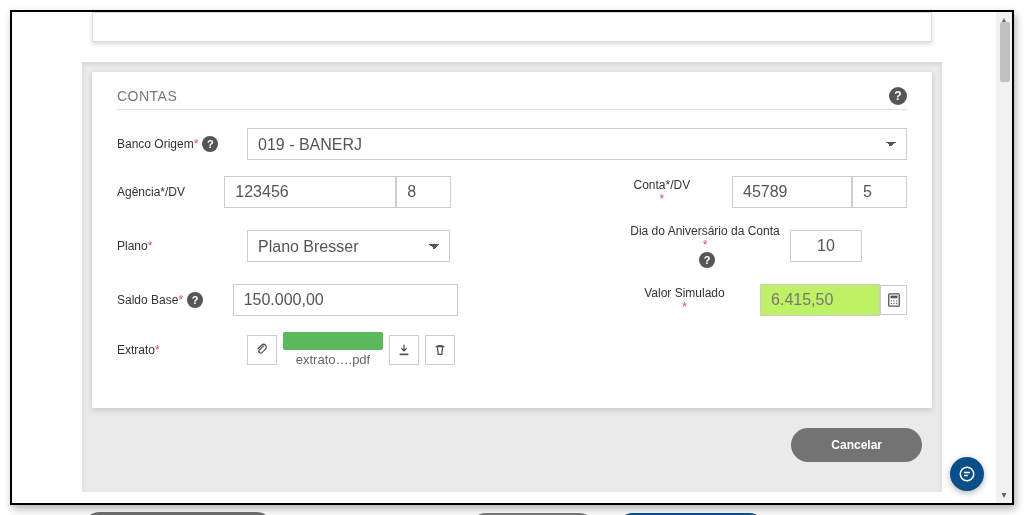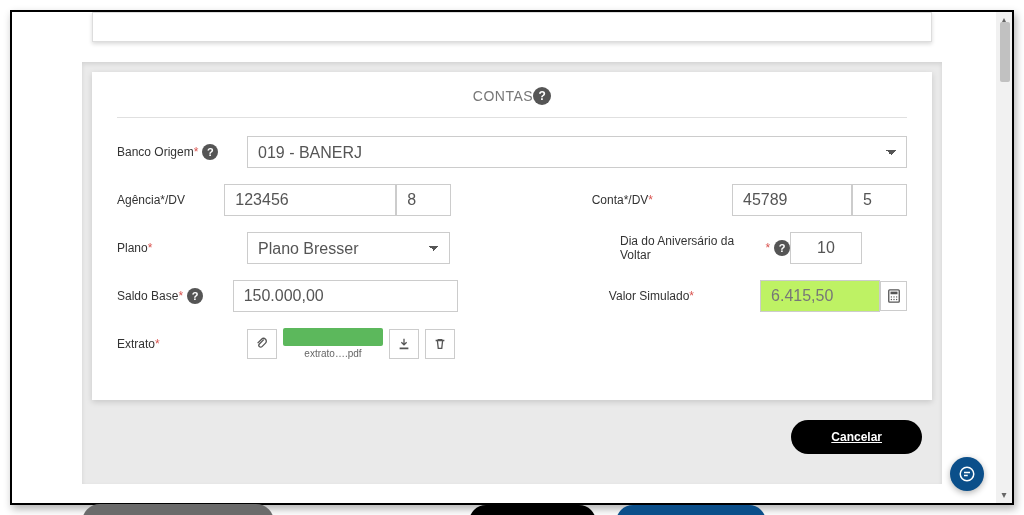--- a/index.html
+++ b/index.html
@@ -66,24 +66,24 @@
       padding: 10px 10px 30px 10px;
       box-shadow: inset 0 2px 4px rgba(0,0,0,0.1);
     }
     .panel {
       background: #fff;
       padding: 15px 25px 25px 25px;
       box-shadow: 0 2px 6px rgba(0,0,0,0.15);
     }
     .panel-header {
       display: flex;
-      justify-content: center;
+      justify-content: space-between;
       align-items: center;
       border-bottom: 1px solid #e0e0e0;
-      padding-bottom: 12px;
+      padding-bottom: 4px;
       margin-bottom: 18px;
     }
     .panel-title {
       color: #777;
       font-size: 14px;
       font-weight: normal;
       letter-spacing: 0.5px;
     }
     .help-icon {
       width: 18px;
@@ -143,20 +143,21 @@
     .w-60 { width: 55px; }
     .w-120 { width: 120px; }
     .w-50 { width: 72px; text-align: center; }
     .col-gap { width: 170px; }
     .second-col-label {
       width: 170px;
       font-size: 12px;
       color: #333;
       display: flex;
       align-items: center;
+      flex-direction: column;
     }
     .file-attach {
       display: flex;
       align-items: center;
       gap: 6px;
     }
     .icon-btn {
       width: 30px;
       height: 30px;
       border: 1px solid #ccc;
@@ -173,21 +174,21 @@
       flex-direction: column;
       align-items: center;
     }
     .file-thumb {
       width: 100px;
       height: 18px;
       background: #5cb85c;
       border-radius: 2px;
     }
     .file-name {
-      font-size: 10px;
+      font-size: 13px;
       color: #666;
       margin-top: 2px;
     }
     .action-row {
       display: flex;
       justify-content: flex-end;
       gap: 12px;
       margin-top: 20px;
       padding: 0 10px;
     }
@@ -196,21 +197,21 @@
       border-radius: 20px;
       padding: 10px 40px;
       font-size: 12px;
       font-weight: bold;
       color: #fff;
       cursor: pointer;
       display: inline-flex;
       align-items: center;
       gap: 6px;
     }
-    .btn-gray { background: #000000; text-decoration: underline; }
+    .btn-gray { background: #737373; }
     .btn-blue { background: #0b4f8a; }
     .btn-dark-gray { background: #6b6b6b; }
     .footer-row {
       display: flex;
       align-items: center;
       gap: 20px;
       margin: 20px 50px 0 50px;
     }
     .footer-spacer { flex: 1; }
     .fab {
@@ -278,21 +279,21 @@
         <div class="form-row">
           <div class="form-label">
             <span>Plano</span>
               <span class="req">*</span>
           </div>
           <select class="form-select" style="width:203px">
             <option>Plano Bresser</option>
           </select>
           <div class="col-gap"></div>
           <div class="second-col-label">
-            <span>Dia do Aniversário da Voltar</span>
+            <span>Dia do Aniversário da Conta</span>
               <span class="req">*</span>
             <span class="help-icon small">?</span>
           </div>
           <input class="form-input w-50" value="10" style="">
         </div>
 
         <div class="form-row">
           <div class="form-label">
             <span>Saldo Base</span>
               <span class="req">*</span>

